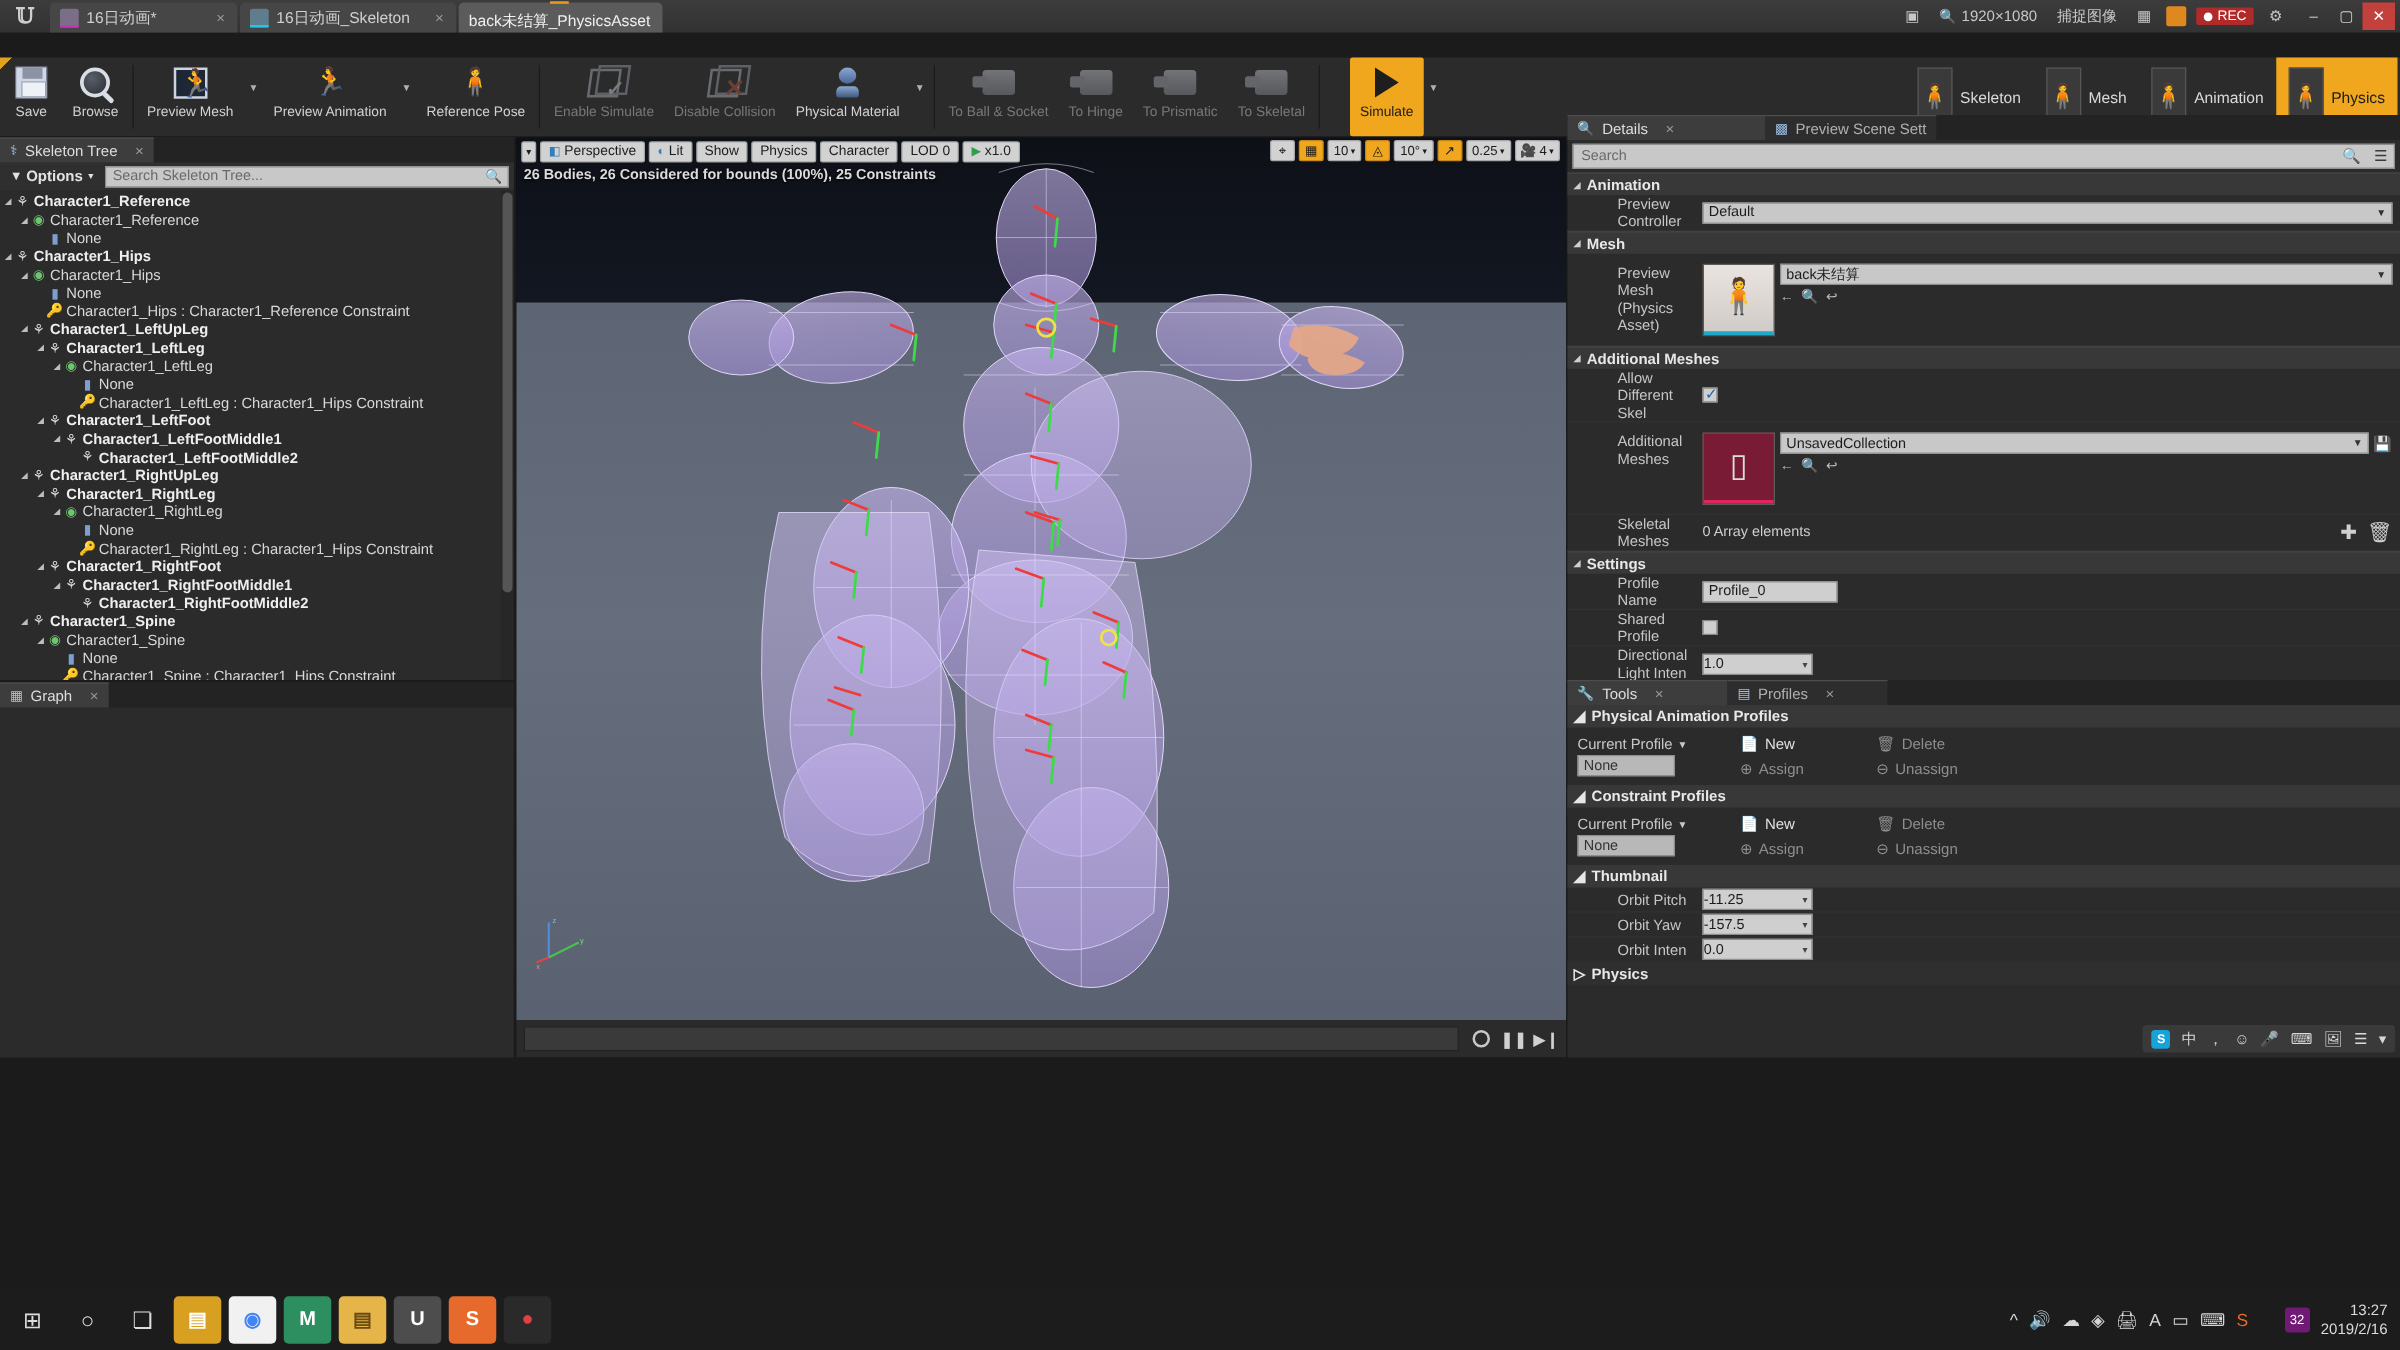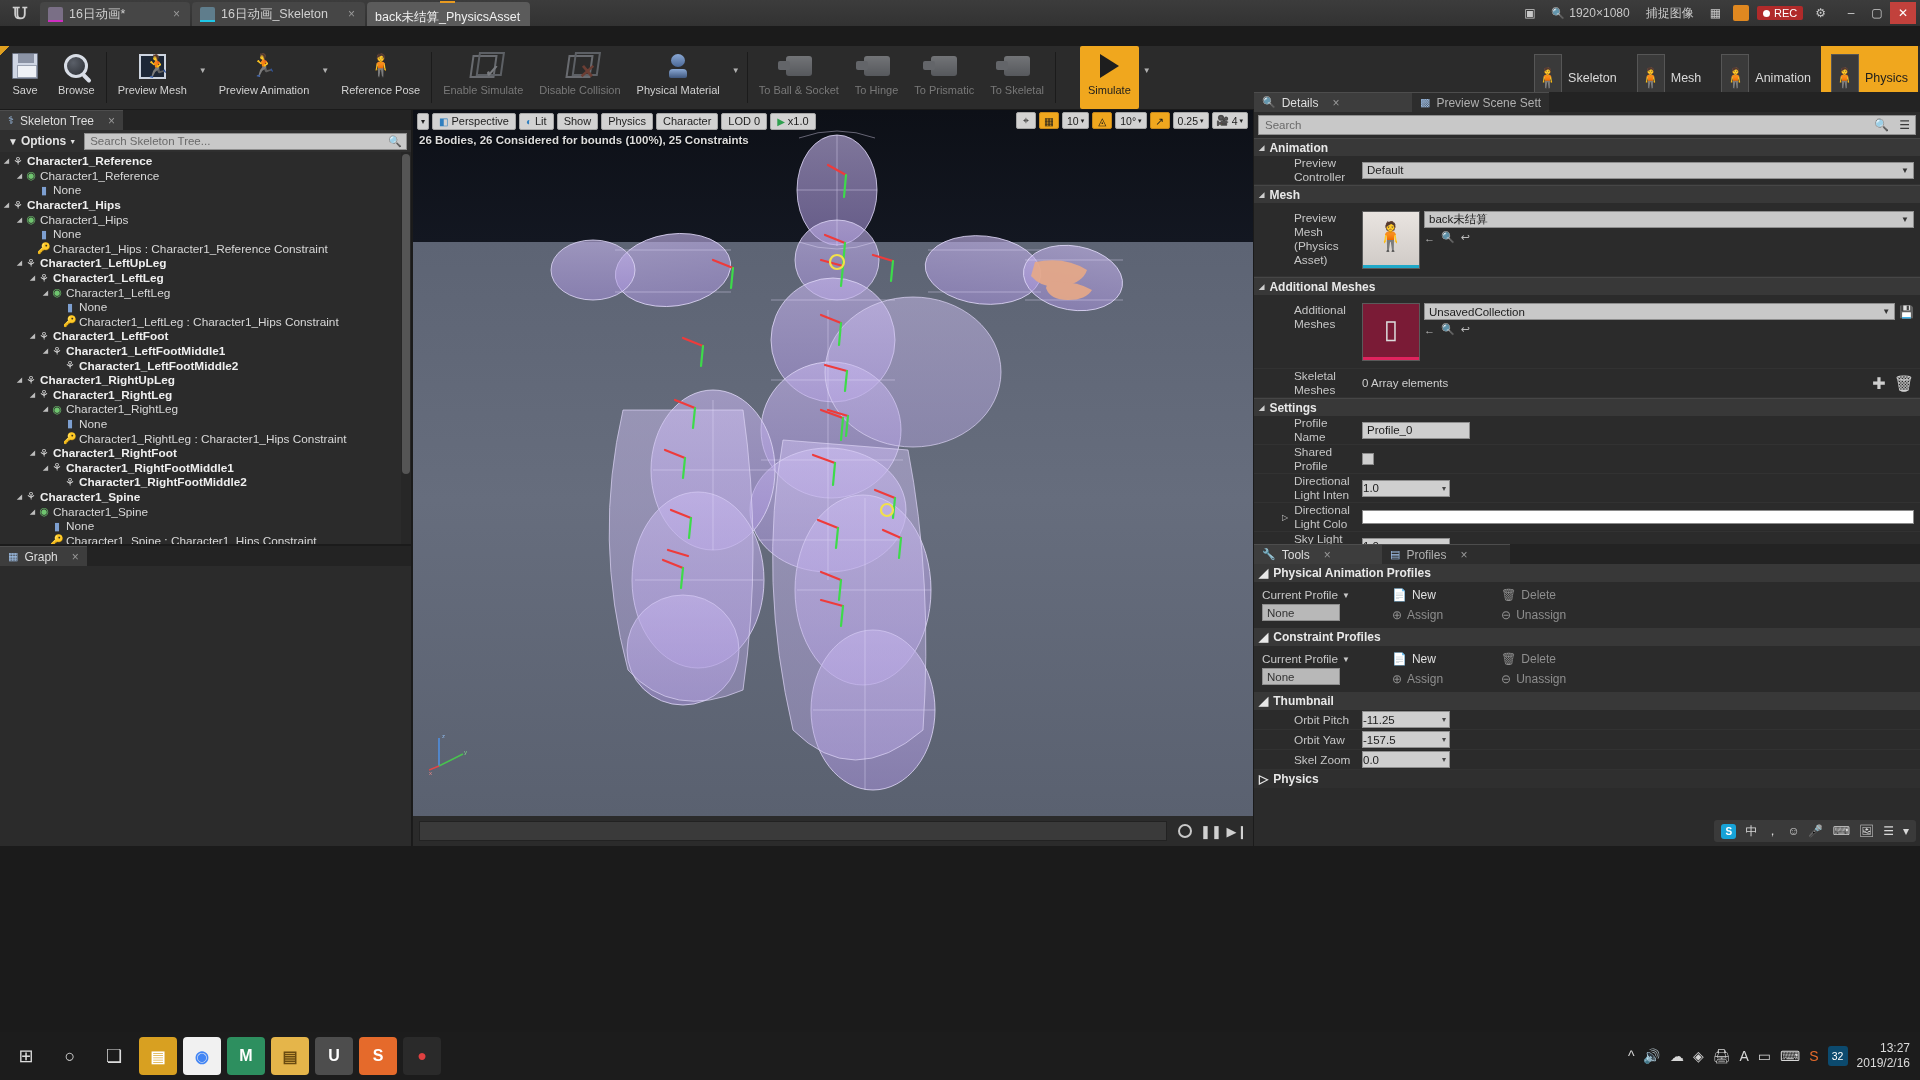--- a/index.html
+++ b/index.html
@@ -223,22 +223,22 @@
     display:flex; align-items:center; }
   .tbleft { display:flex; align-items:center; gap:4px; padding-left:6px; }
   .tkicon { width:40px;height:40px;display:flex;align-items:center;justify-content:center;
     font-size:18px;color:#dcdcdc;border-radius:3px; }
   .tkapp { width:38px;height:38px;border-radius:4px;display:flex;align-items:center;
     justify-content:center;font-size:16px;color:#fff;font-weight:bold; }
   .tbright { margin-left:auto; display:flex; align-items:center; gap:9px; padding-right:10px;
     font-size:12px; color:#dcdcdc; }
   .clock { display:flex; flex-direction:column; align-items:flex-end; line-height:1.25; font-size:12px; }
   .trayicon { font-size:14px; color:#d6d6d6; }
-  .traybadge { width:20px;height:20px;border-radius:3px;background:#0c4a6e;color:#fff;
-    display:flex;align-items:center;justify-content:center;font-size:10.5px; }
+  .traybadge { width:20px;height:20px;border-radius:3px;background:#701a75;color:#fff;
+    display:flex;align-items:center;justify-content:center;font-size:10.5px;margin-left:20px; }
 </style>
 </head>
 <body>
 
 <div id="app">
 
   <div class="titlebar">
     <div class="ue-logo">𝕌</div>
     <div class="tabstrip">
       <div class="tab inactive t1">
@@ -830,20 +830,26 @@
             <span>↩</span>
           </span>
         </span>
       </span>
     </div>
 
     <div class="cat">
       <span class="ca">◢</span>
       <span>Additional Meshes</span>
     </div>
+    <div class="prow">
+      <span class="pname">Allow Different Skel</span>
+      <span class="pval">
+          <span class="cbox on"></span>
+        </span>
+    </div>
     <div class="prow" style="min-height:74px; align-items:flex-start; padding-top:8px;">
       <span class="pname">Additional Meshes</span>
       <span class="pval" style="align-items:flex-start">
         <span class="thumb cloth">
           <span style="position:absolute;left:50%;top:10px;transform:translateX(-50%);font-size:26px;color:#dcdcdc">▯</span>
           <span class="underline" style="background:#e0245e"></span>
         </span>
         <span style="flex:1; display:flex; flex-direction:column;">
           <span style="display:flex;align-items:center;gap:4px;">
             <span class="combo">
@@ -1030,21 +1036,21 @@
     <div class="prow">
       <span class="pname">Orbit Yaw</span>
       <span class="pval">
           <span class="numfield">
             <span>-157.5</span>
             <span class="nv">▾</span>
           </span>
         </span>
     </div>
     <div class="prow">
-      <span class="pname">Skel Zoom</span>
+      <span class="pname">Orbit Inten</span>
       <span class="pval">
           <span class="numfield">
             <span>0.0</span>
             <span class="nv">▾</span>
           </span>
         </span>
     </div>
 
     <div class="sect" style="background:#2f2f2f">
       <span class="ca">▷</span>

